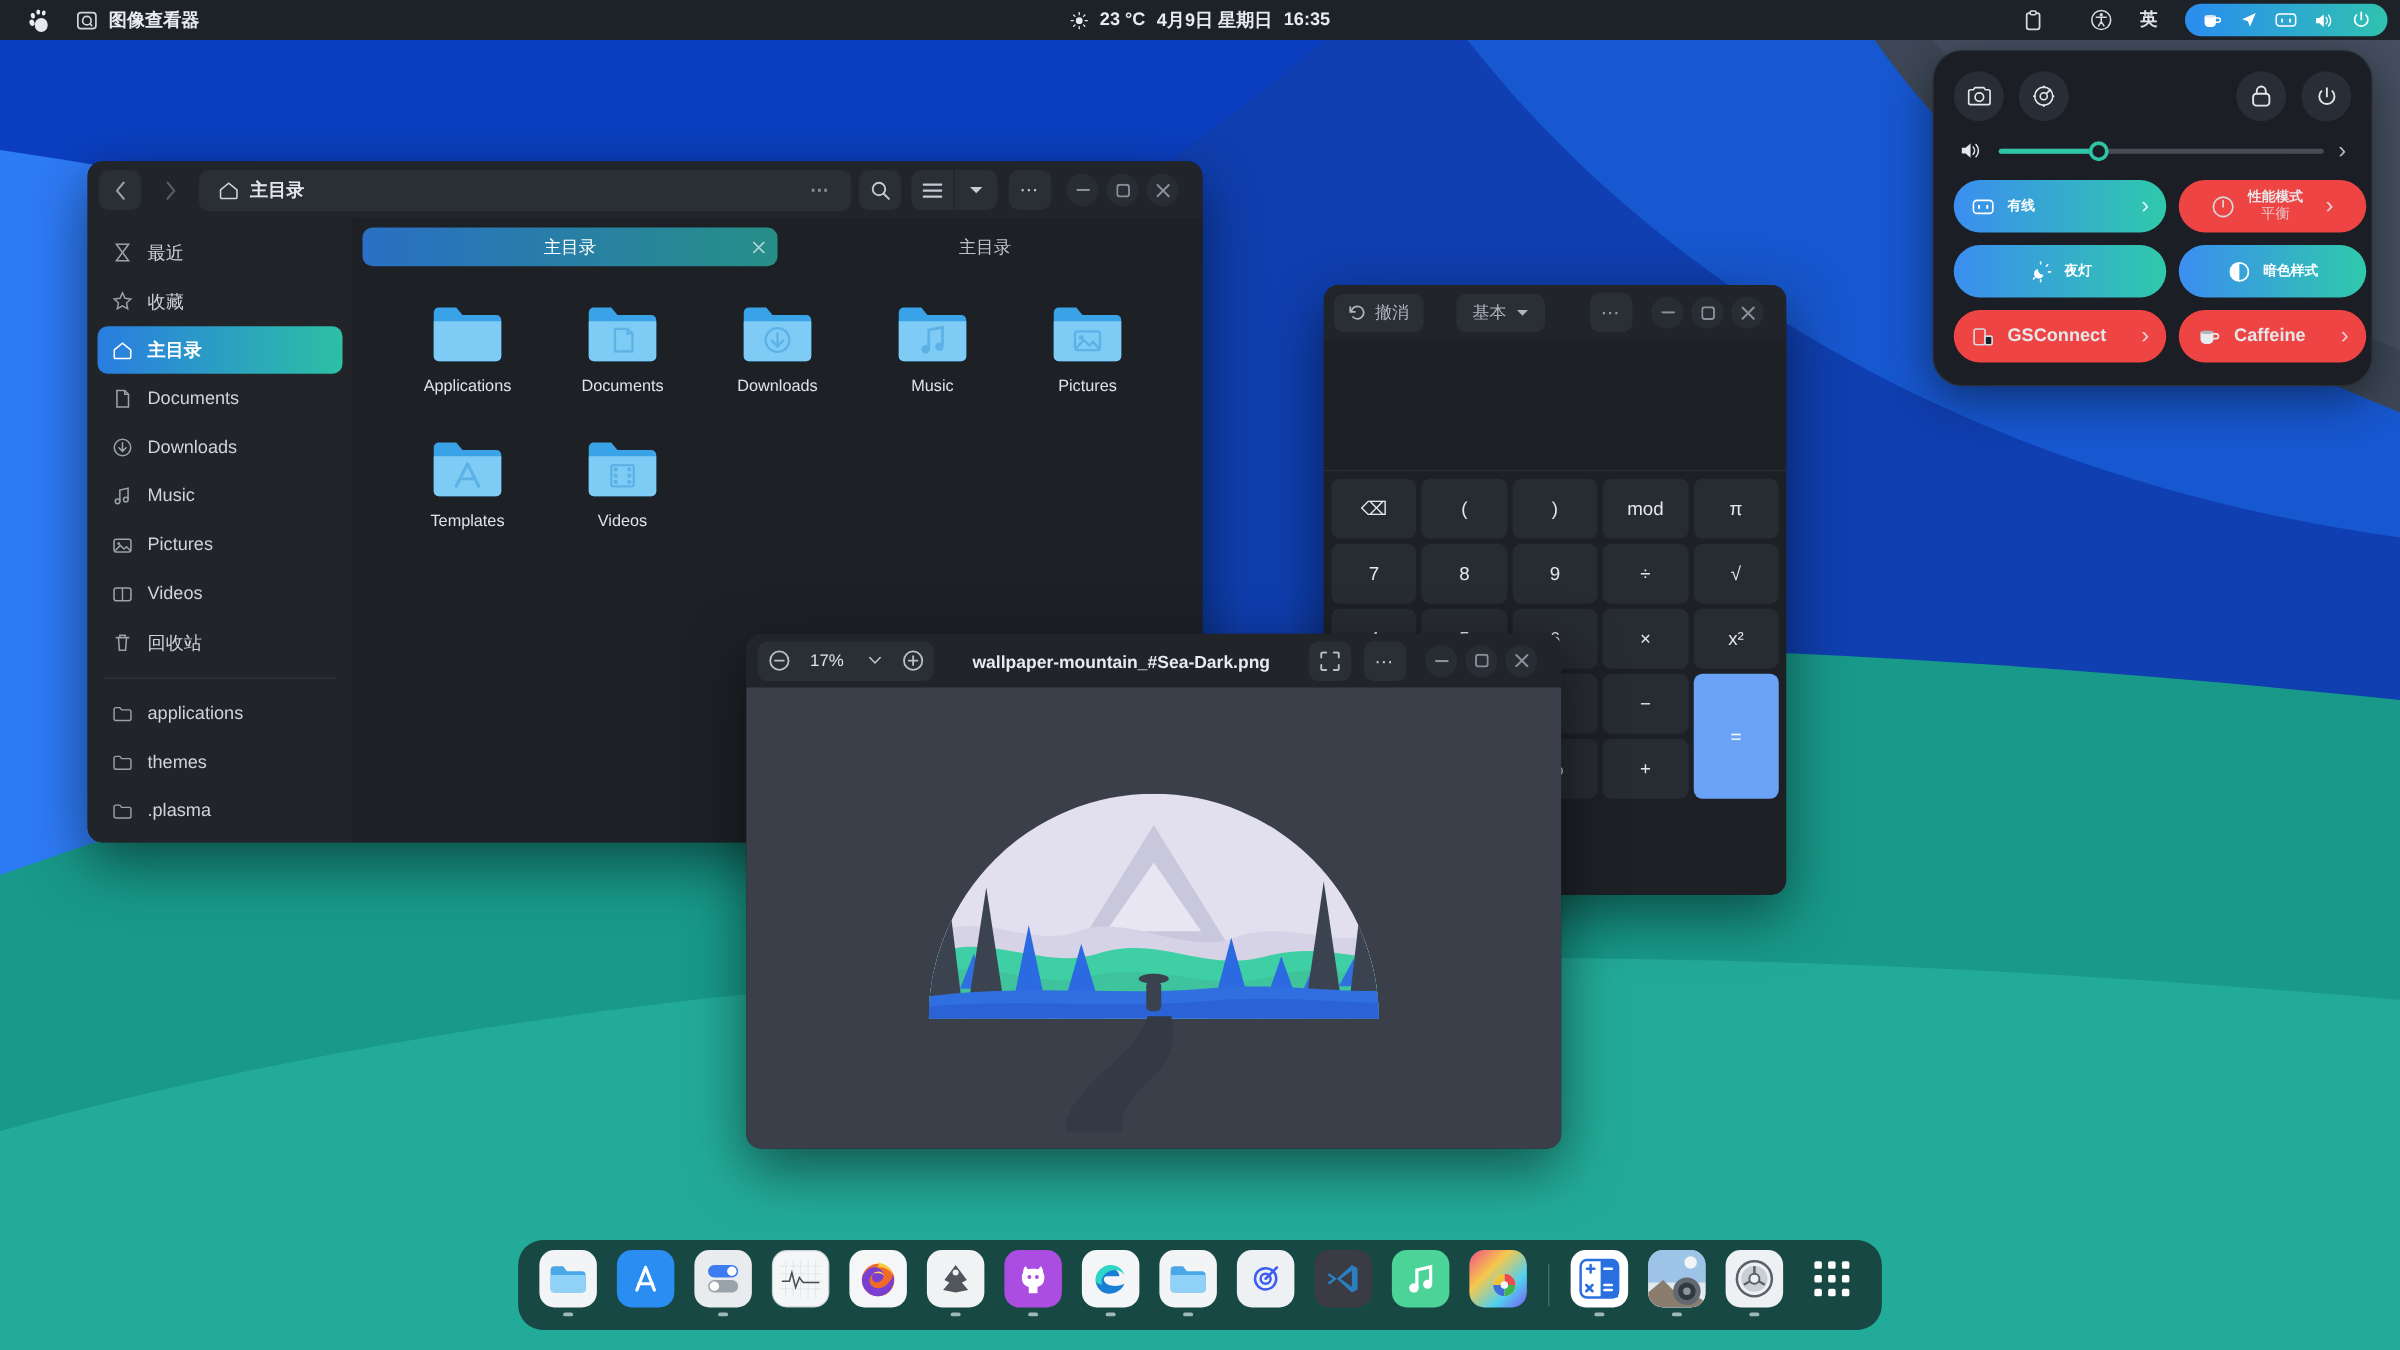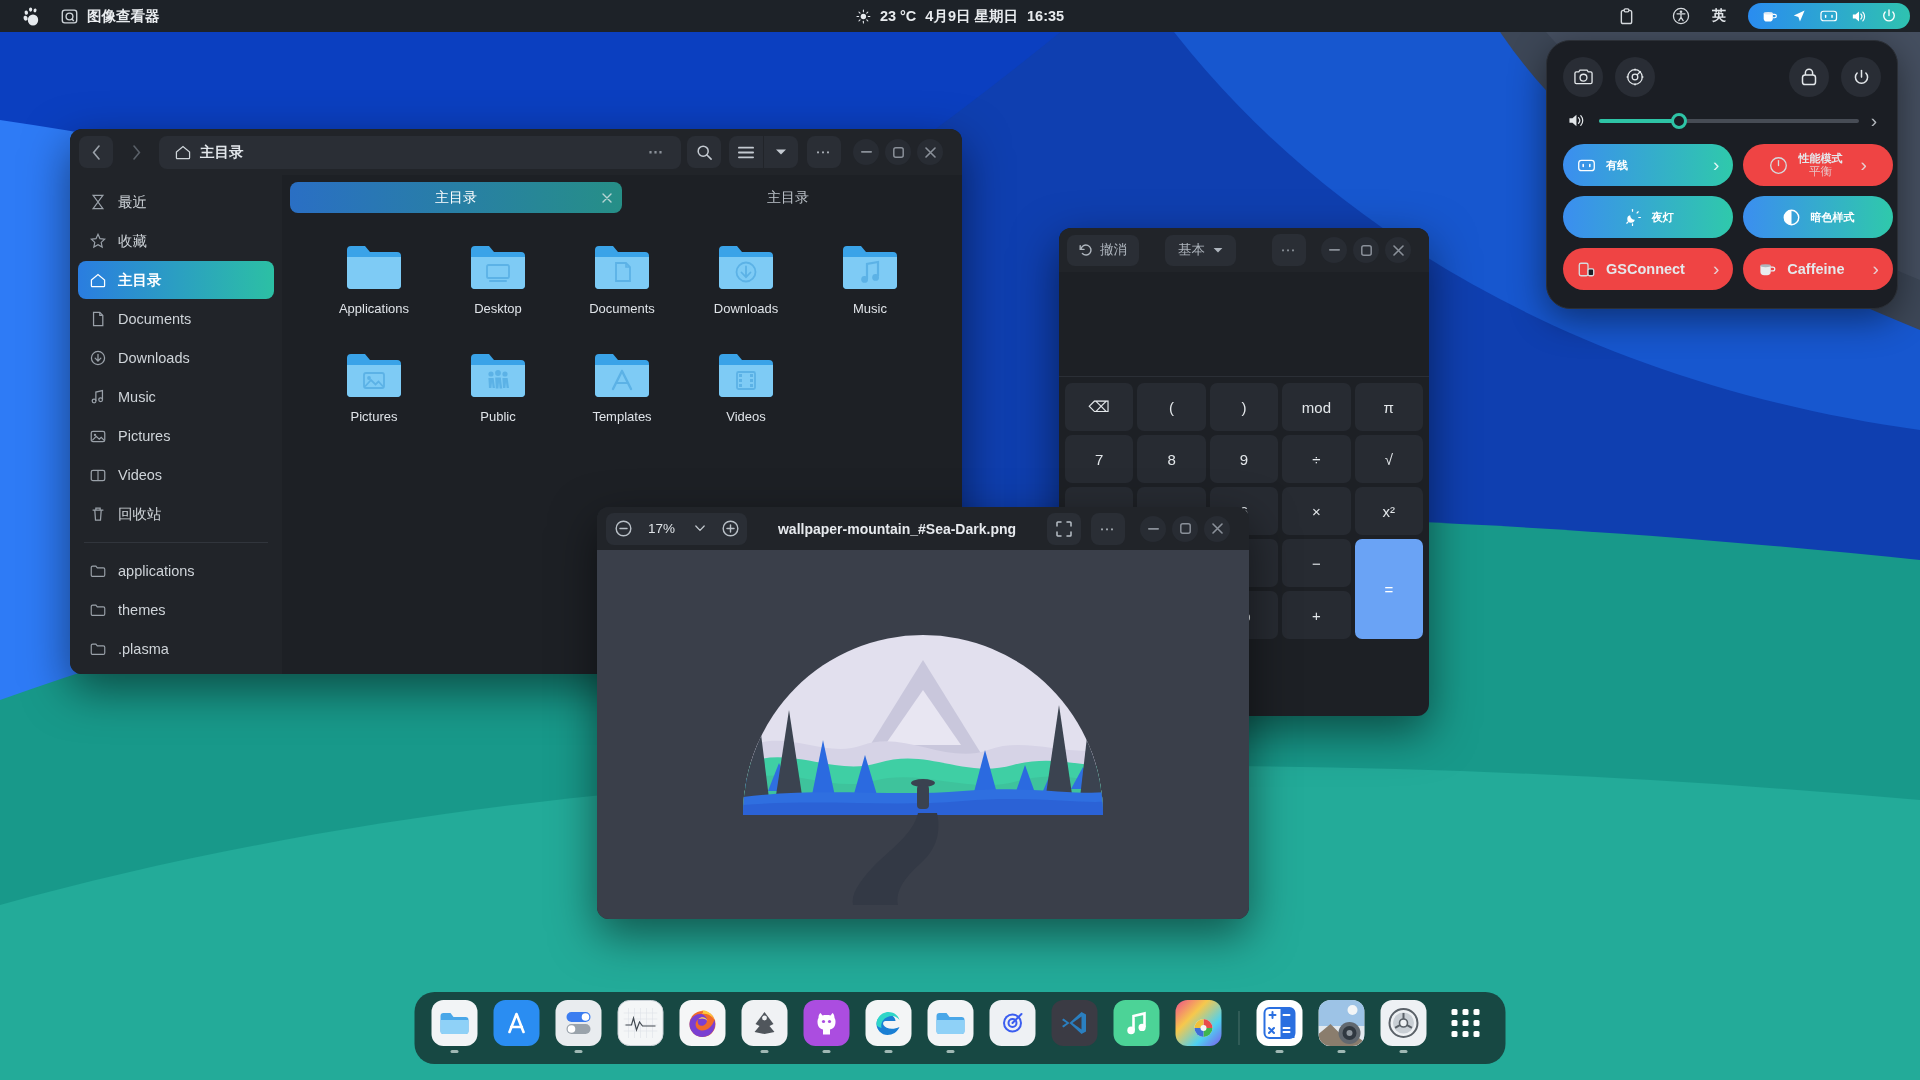--- a/index.html
+++ b/index.html
@@ -529,29 +529,20 @@
       <div id="fm-grid">
 
         <div class="fileitem">
           <svg width="62" height="52" viewBox="0 0 62 52">
             <path d="M4 9 A4 4 0 0 1 8 5 H22 L27 11 H54 A4 4 0 0 1 58 15 V44 A4 4 0 0 1 54 48 H8 A4 4 0 0 1 4 44 Z" fill="#3aa3e8"></path>
             <path d="M4 16 H58 V44 A4 4 0 0 1 54 48 H8 A4 4 0 0 1 4 44 Z" fill="#7ecbf5"></path>
           </svg>
           <span class="flabel">Applications</span>
         </div>
 
-        <div class="fileitem">
-          <svg width="62" height="52" viewBox="0 0 62 52">
-            <path d="M4 9 A4 4 0 0 1 8 5 H22 L27 11 H54 A4 4 0 0 1 58 15 V44 A4 4 0 0 1 54 48 H8 A4 4 0 0 1 4 44 Z" fill="#3aa3e8"></path>
-            <path d="M4 16 H58 V44 A4 4 0 0 1 54 48 H8 A4 4 0 0 1 4 44 Z" fill="#7ecbf5"></path>
-            <rect x="20" y="24" width="22" height="13" rx="1.6" fill="none" stroke="#5cb2e6" stroke-width="1.8"></rect>
-            <rect x="22" y="39" width="18" height="2" rx="1" fill="#5cb2e6"></rect>
-          </svg>
-          <span class="flabel">Desktop</span>
-        </div>
 
         <div class="fileitem">
           <svg width="62" height="52" viewBox="0 0 62 52">
             <path d="M4 9 A4 4 0 0 1 8 5 H22 L27 11 H54 A4 4 0 0 1 58 15 V44 A4 4 0 0 1 54 48 H8 A4 4 0 0 1 4 44 Z" fill="#3aa3e8"></path>
             <path d="M4 16 H58 V44 A4 4 0 0 1 54 48 H8 A4 4 0 0 1 4 44 Z" fill="#7ecbf5"></path>
             <path d="M25 22 H35 L39 26 V40 H25 Z" fill="none" stroke="#5cb2e6" stroke-width="1.8"></path>
             <path d="M35 22 V26 H39" fill="none" stroke="#5cb2e6" stroke-width="1.6"></path>
           </svg>
           <span class="flabel">Documents</span>
         </div>
@@ -581,35 +572,20 @@
           <svg width="62" height="52" viewBox="0 0 62 52">
             <path d="M4 9 A4 4 0 0 1 8 5 H22 L27 11 H54 A4 4 0 0 1 58 15 V44 A4 4 0 0 1 54 48 H8 A4 4 0 0 1 4 44 Z" fill="#3aa3e8"></path>
             <path d="M4 16 H58 V44 A4 4 0 0 1 54 48 H8 A4 4 0 0 1 4 44 Z" fill="#7ecbf5"></path>
             <rect x="21" y="24" width="20" height="15" rx="2" fill="none" stroke="#5cb2e6" stroke-width="1.8"></rect>
             <circle cx="26" cy="29" r="1.9" fill="#5cb2e6"></circle>
             <path d="M22 37.5 L28 31 L32.5 35.5 L35.5 32.5 L40 37.5" fill="none" stroke="#5cb2e6" stroke-width="1.8"></path>
           </svg>
           <span class="flabel">Pictures</span>
         </div>
 
-        <div class="fileitem">
-          <svg width="62" height="52" viewBox="0 0 62 52">
-            <path d="M4 9 A4 4 0 0 1 8 5 H22 L27 11 H54 A4 4 0 0 1 58 15 V44 A4 4 0 0 1 54 48 H8 A4 4 0 0 1 4 44 Z" fill="#3aa3e8"></path>
-            <path d="M4 16 H58 V44 A4 4 0 0 1 54 48 H8 A4 4 0 0 1 4 44 Z" fill="#7ecbf5"></path>
-            <g fill="#5cb2e6">
-              <circle cx="24" cy="25" r="2.6"></circle>
-                <path d="M21.4 29 H26.6 L28 39 H25.6 L25 33 L24.4 39 H22 Z"></path>
-              <circle cx="31" cy="24" r="2.9"></circle>
-                <path d="M28.2 28.5 H33.8 L35.2 39.5 H32.6 L32 33 L31.4 39.5 H28.8 Z"></path>
-              <circle cx="38" cy="25" r="2.6"></circle>
-                <path d="M35.4 29 H40.6 L42 39 H39.6 L39 33 L38.4 39 H36 Z"></path>
-            </g>
-          </svg>
-          <span class="flabel">Public</span>
-        </div>
 
         <div class="fileitem">
           <svg width="62" height="52" viewBox="0 0 62 52">
             <path d="M4 9 A4 4 0 0 1 8 5 H22 L27 11 H54 A4 4 0 0 1 58 15 V44 A4 4 0 0 1 54 48 H8 A4 4 0 0 1 4 44 Z" fill="#3aa3e8"></path>
             <path d="M4 16 H58 V44 A4 4 0 0 1 54 48 H8 A4 4 0 0 1 4 44 Z" fill="#7ecbf5"></path>
             <path d="M31 22 L40 40 M31 22 L22 40" fill="none" stroke="#5cb2e6" stroke-width="2.4" stroke-linecap="round"></path>
             <path d="M25.5 34 H36.5" stroke="#5cb2e6" stroke-width="2.2" stroke-linecap="round"></path>
           </svg>
           <span class="flabel">Templates</span>
         </div>

